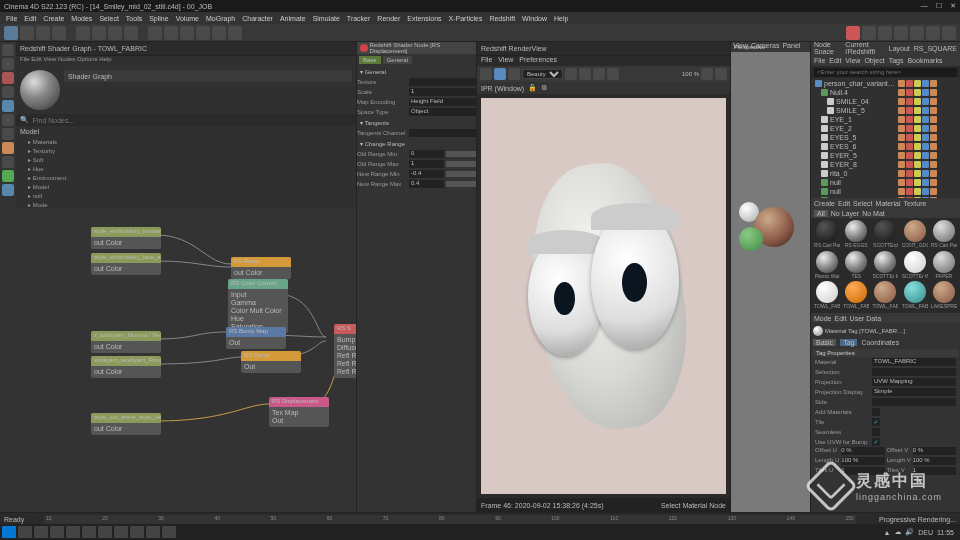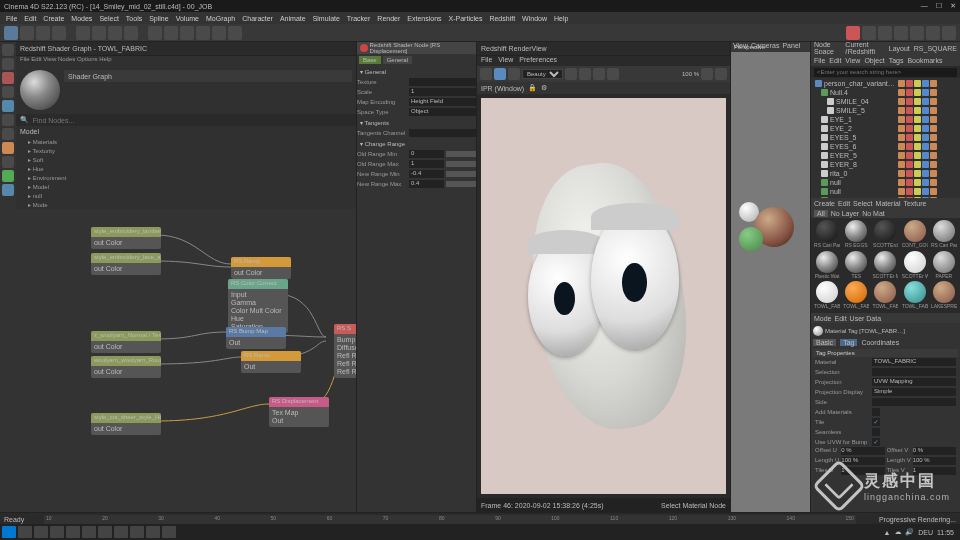--- a/index.html
+++ b/index.html
@@ -95,21 +95,21 @@
   .prop-row .cb.on::after{content:"✓";font-size:6px;color:#5ad;display:block;line-height:8px;text-align:center}
   .offset-grid{display:grid;grid-template-columns:auto 1fr auto 1fr;gap:2px;padding:0 2px}
   .offset-grid label{font-size:6px;color:#999}
   .offset-grid .pf{height:8px;background:#222;font-size:6px}
   .timeline{height:14px;background:#2a2a2a;border-top:1px solid #222;display:flex;align-items:center;padding:0 4px;position:relative}
   .tl-ruler{flex:1;height:10px;background:#333;position:relative;display:flex;justify-content:space-between;padding:0 2px}
   .tl-ruler span{font-size:5px;color:#888}
   .playbar{height:14px;background:#303030;display:flex;align-items:center;padding:0 4px;gap:3px;border-top:1px solid #222}
   .pb-btn{width:12px;height:12px;background:#444;border-radius:2px;display:flex;align-items:center;justify-content:center;font-size:7px}
   .pb-fld{width:30px;height:10px;background:#222;font-size:6px;padding:0 2px}
-  .watermark{position:absolute;bottom:35px;right:10px;display:flex;align-items:center;gap:6px;opacity:.8;pointer-events:none}
+  .watermark{position:absolute;bottom:35px;right:18px;display:flex;align-items:center;gap:6px;opacity:.8;pointer-events:none}
   .wm-hex{width:38px;height:38px;border:3px solid #e8e8e8;transform:rotate(45deg);border-radius:6px;position:relative}
   .wm-hex::after{content:"";position:absolute;width:18px;height:18px;border:3px solid #e8e8e8;border-top:none;border-left:none;top:5px;left:5px;border-radius:0 0 4px 0}
   .wm-txt{display:flex;flex-direction:column}
   .wm-cn{font-size:16px;color:#eaeaea;font-weight:bold;letter-spacing:2px}
   .wm-en{font-size:9px;color:#d0d0d0;letter-spacing:1px}
   .taskbar{position:absolute;bottom:0;left:0;right:0;height:16px;background:#222;display:flex;align-items:center;padding:0 2px;gap:2px}
   .tb-ic{width:14px;height:12px;background:#444;border-radius:1px}
   .tb-ic.win{background:#0078d4}
   .tb-tray{margin-left:auto;display:flex;gap:4px;align-items:center;font-size:6px;color:#bbb;padding-right:4px}
 </style>

